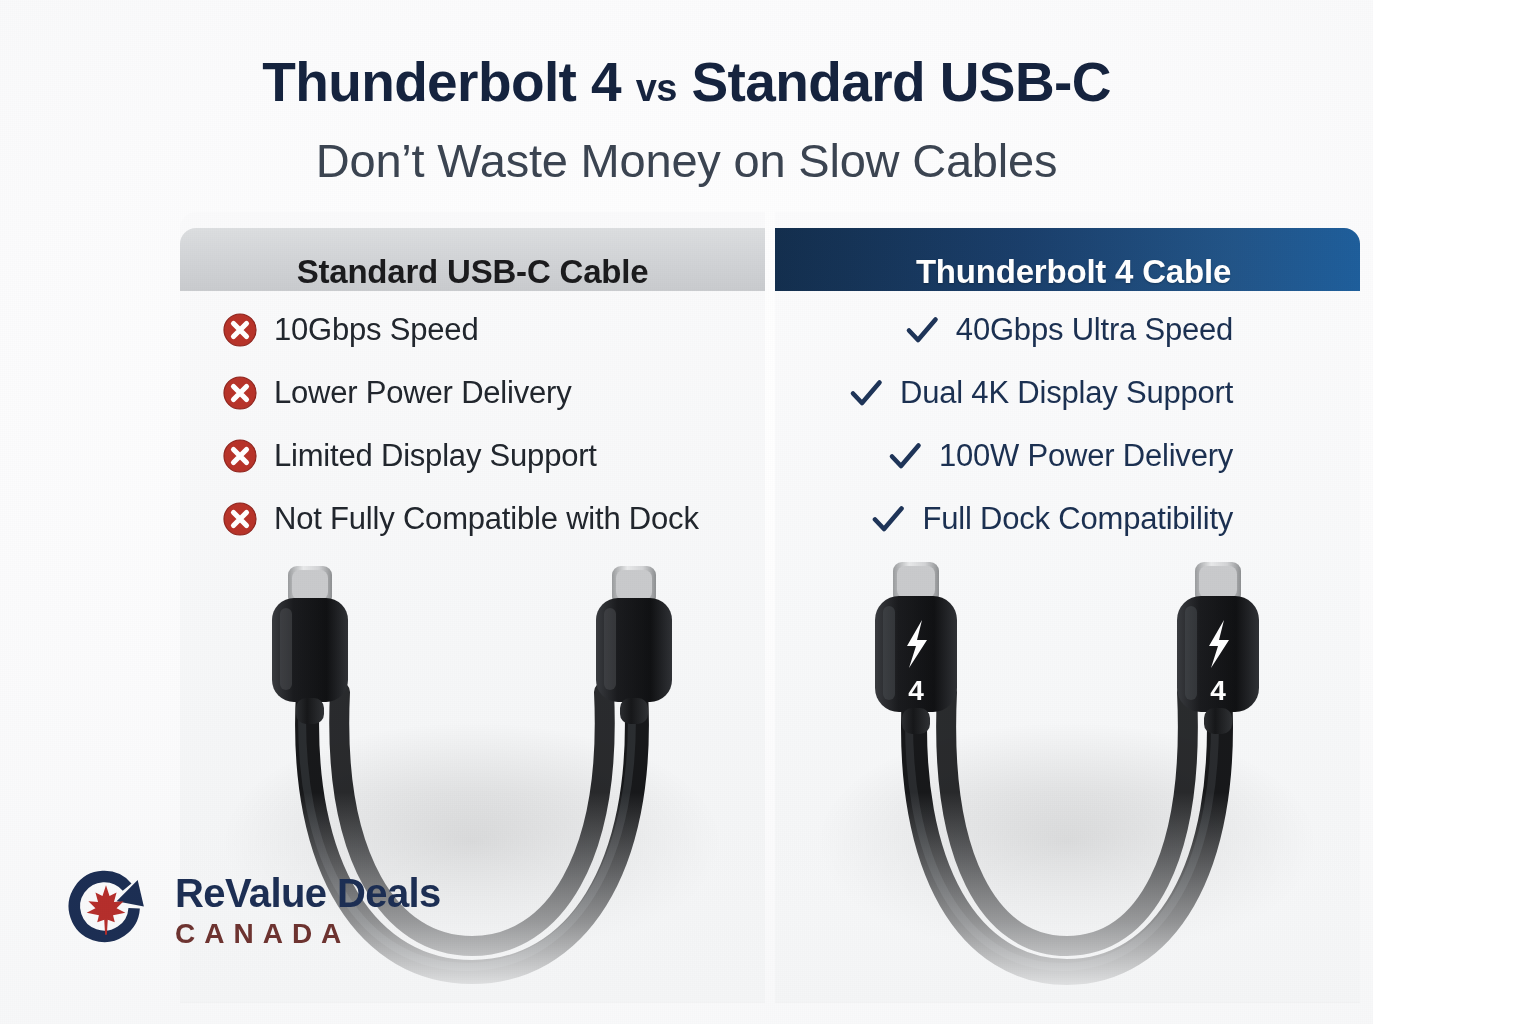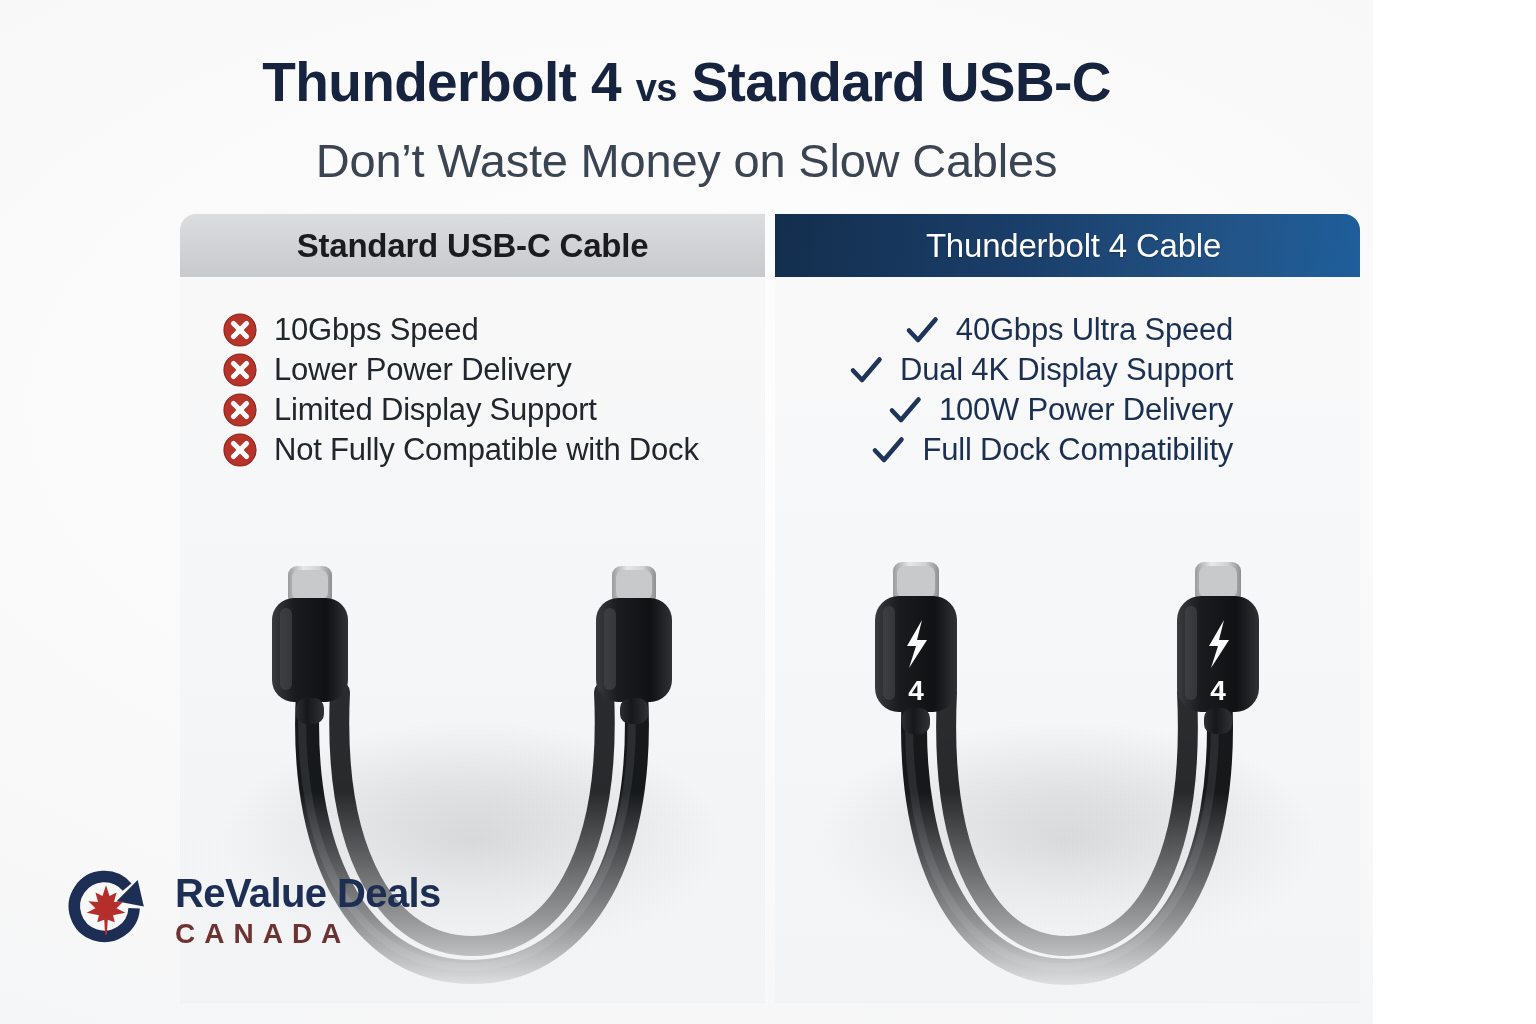--- a/index.html
+++ b/index.html
@@ -37,36 +37,36 @@
     border-top-left-radius:16px;
     background:linear-gradient(180deg,#fafafb 0%, #f6f7f8 55%, #f2f3f4 100%);
     box-shadow:0 1px 0 rgba(0,0,0,.025);
   }
   .card-right{left:775px;width:585px;
     border-top-right-radius:16px;
     background:linear-gradient(180deg,#fbfbfc 0%, #f7f8f9 55%, #f3f4f5 100%);
     box-shadow:0 1px 0 rgba(0,0,0,.025);
   }
 
-  .hdr{position:absolute;left:0;top:2px;width:100%;height:63px;
-    display:flex;align-items:center;justify-content:center;}
+  .hdr{position:absolute;left:0;top:16px;width:100%;height:63px;
+    display:flex;align-items:flex-end;justify-content:center;}
   .hdr-left{
     background:linear-gradient(180deg,#dcdee0 0%, #d1d3d6 55%, #c9cbce 100%);
     border-top-left-radius:16px;
   }
   .hdr-left .hdr-txt{font-size:33px;font-weight:bold;color:#1c1c1e;letter-spacing:-0.2px;}
   .hdr-right{
     background:linear-gradient(95deg,#142f4e 0%, #1b3f6b 42%, #235588 78%, #1f5f9c 100%);
     border-top-right-radius:16px;
   }
-  .hdr-right .hdr-txt{font-size:33px;font-weight:normal;color:#ffffff;letter-spacing:-0.2px;
+  .hdr-right .hdr-txt{font-size:33px;font-weight:bold;color:#ffffff;letter-spacing:-0.2px;
     text-shadow:0 1px 2px rgba(0,0,0,.25);margin-left:12px;}
 
   
-  .list{position:absolute;top:98px;display:flex;flex-direction:column;}
+  .list{position:absolute;top:98px;display:flex;flex-direction:column;gap:23px;}
   .list-left{left:42px;}
   .list-right{left:73px;align-items:flex-end;}
   .row{display:flex;align-items:center;gap:16px;height:40px;}
   .row-txt{font-size:31px;color:#22272e;letter-spacing:-0.2px;white-space:nowrap;}
   .row-txt.navy{color:#1c3152;}
 
   .ico{width:36px;height:36px;flex:0 0 36px;display:block;}
 
   
   .cablewrap{position:absolute;left:0;top:330px;width:100%;height:460px;}

